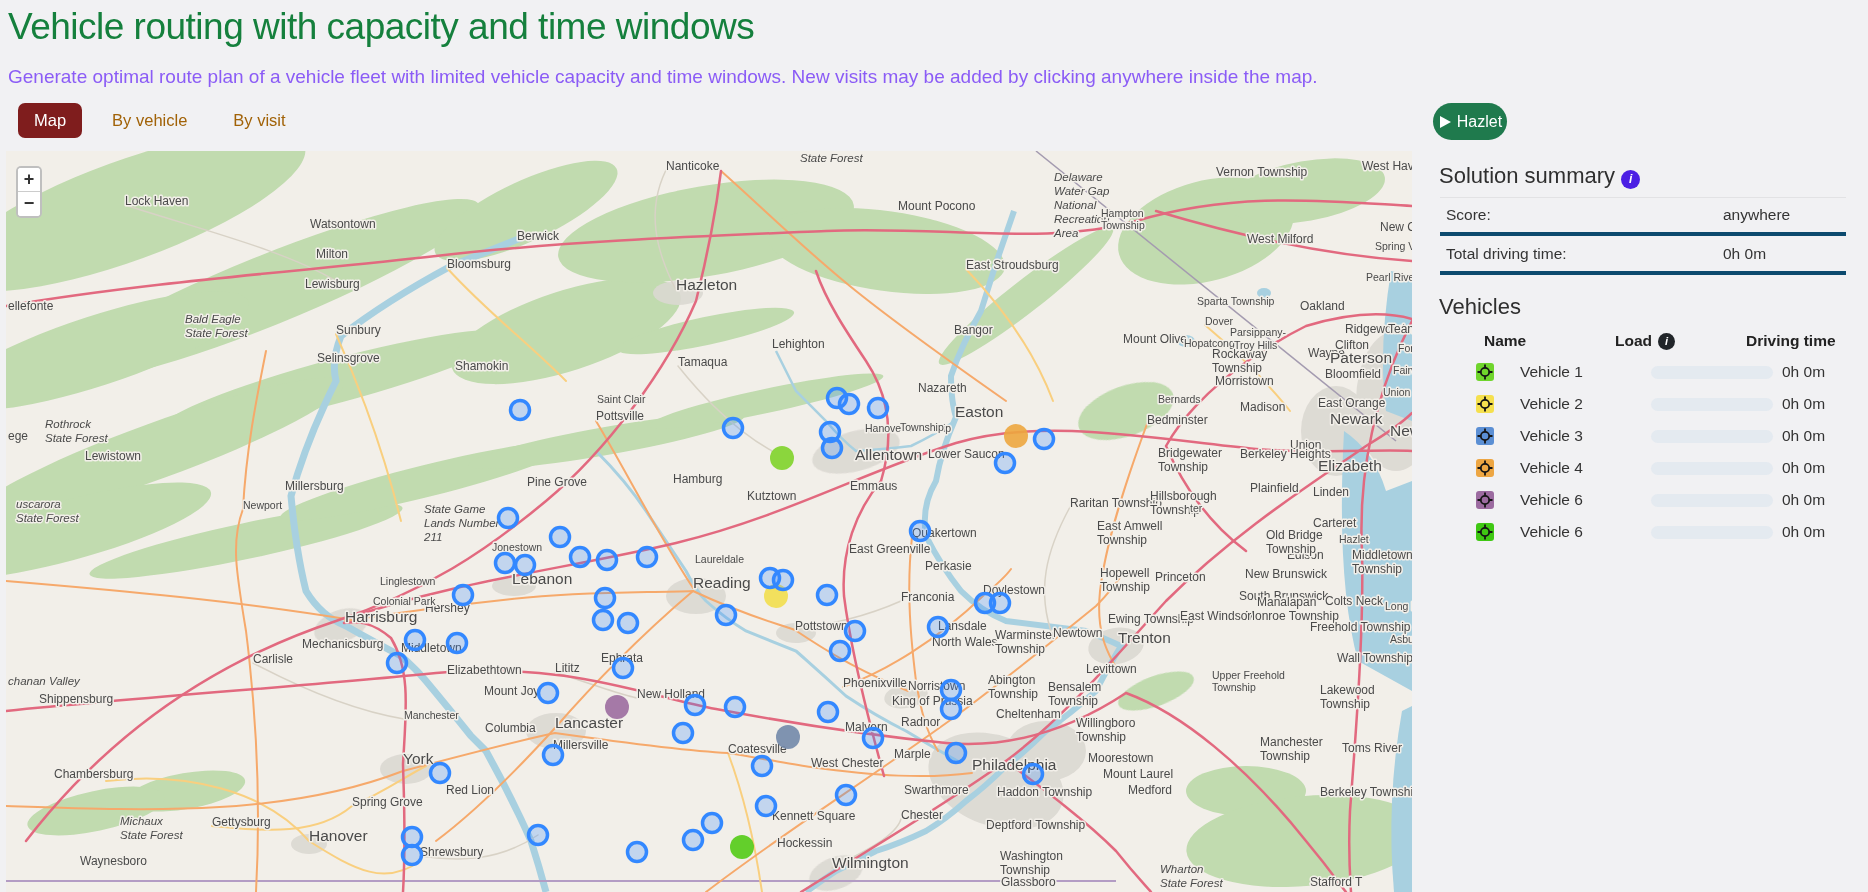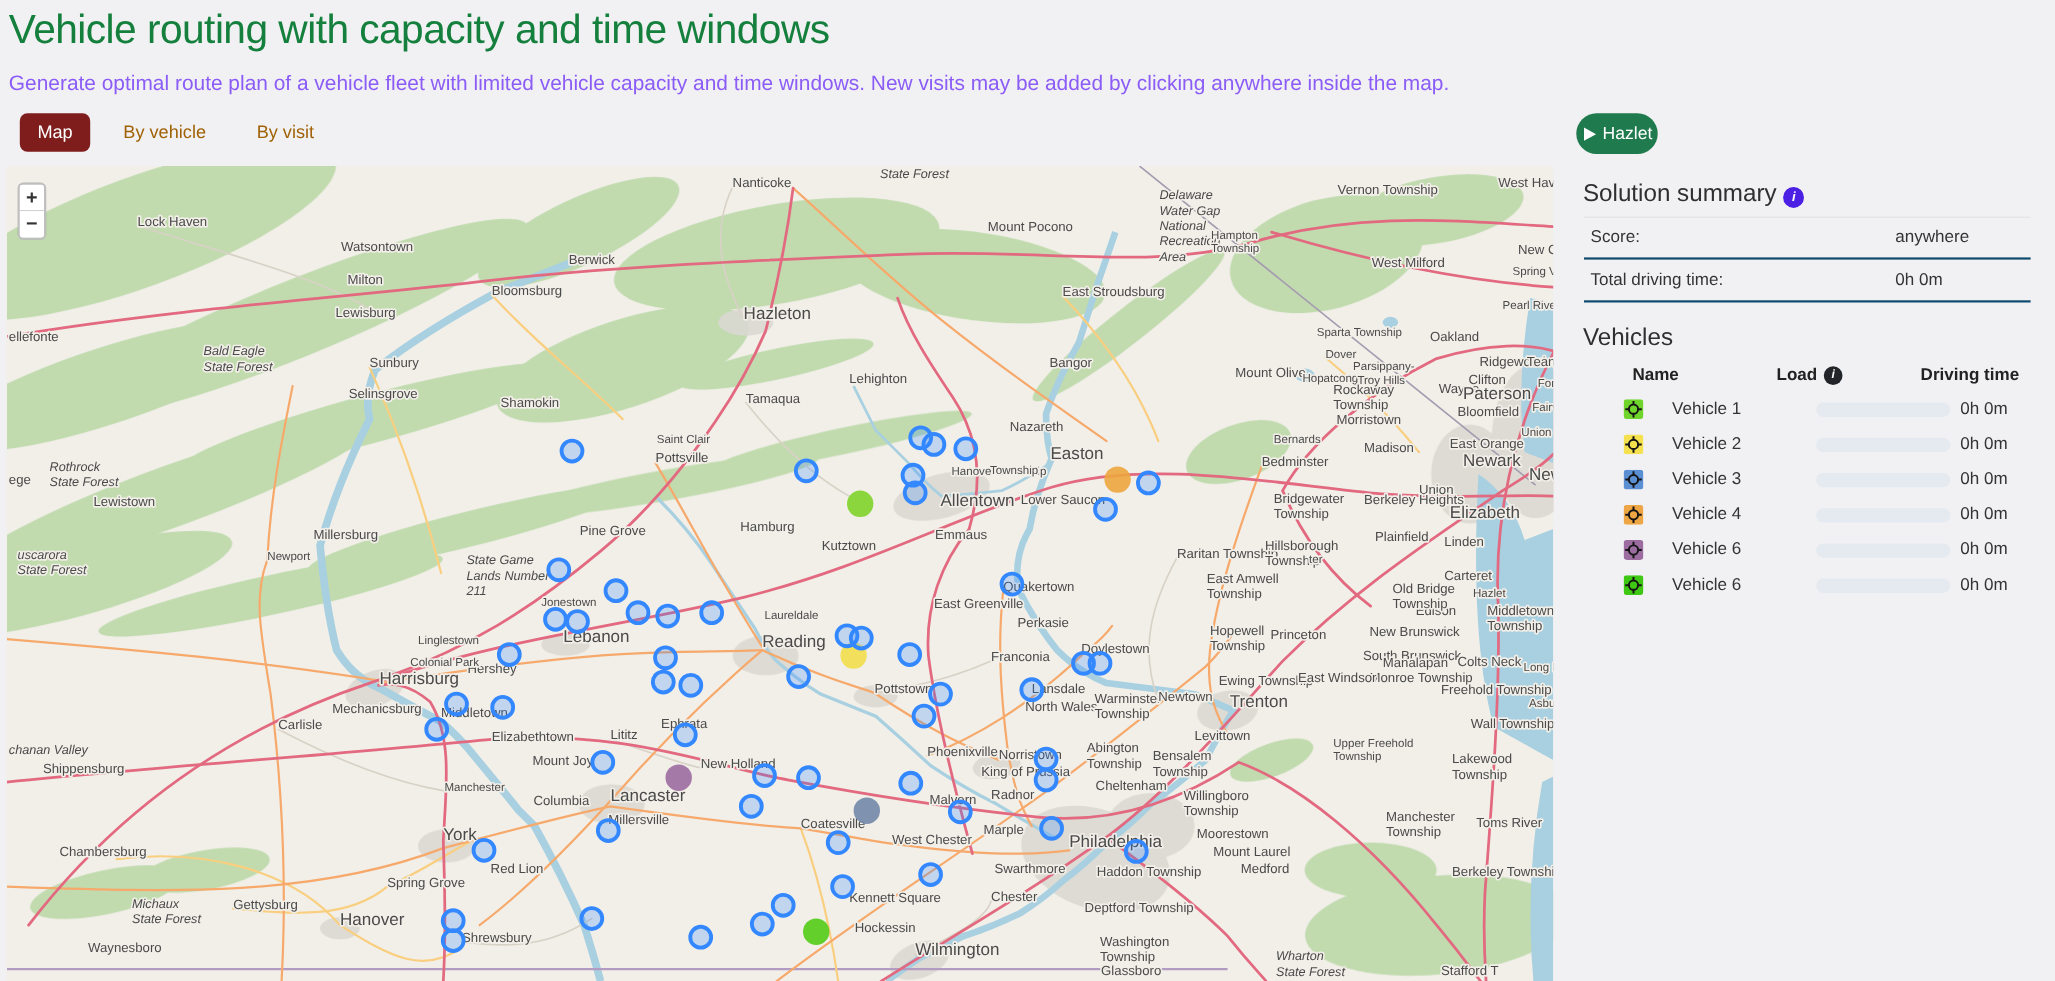--- a/index.html
+++ b/index.html
@@ -33,21 +33,21 @@
     background:#1f7a4d; color:#fff; border:none; border-radius:19px; font-size:16px;
     font-family:"Liberation Sans", sans-serif; cursor:pointer; display:flex;
     align-items:center; justify-content:center; gap:5px; }
   .solve-btn svg { flex:0 0 auto; }
   .panel-h { position:absolute; left:1439px; font-size:22px; font-weight:400; color:#2f2f2f; }
   .info-badge { display:inline-block; width:19px; height:19px; border-radius:50%;
     background:#4c1fe4; color:#fff; font-size:12px; font-weight:bold; text-align:center;
     line-height:19px; font-style:italic; cursor:pointer; }
   .info-badge.dark { background:#212529; width:17px; height:17px; line-height:17px; font-size:11px; }
   .sumrow { position:absolute; left:1440px; width:406px; height:39px; font-size:15.5px;
-    color:#343434; display:flex; align-items:center; border-bottom:2px solid #0c4a6e; }
+    color:#343434; display:flex; align-items:center; border-bottom:4px solid #0c4a6e; }
   .sumrow .lbl { margin-left:6px; }
   .sumrow .val { position:absolute; left:283px; }
   .sumtop { position:absolute; left:1440px; width:406px; border-top:1px solid #e2e2e4; }
   .veh-table { position:absolute; left:1440px; top:326px; width:406px; font-size:15.5px; }
   .veh-head { display:flex; align-items:center; height:30px; font-weight:bold; color:#222; }
   .veh-row { display:flex; align-items:center; height:32px; color:#333;padding-left:36px; }
   .c-icon { width:44px; flex:0 0 44px; display:flex; align-items:center; }
   .c-name { width:131px; flex:0 0 131px; }
   .c-load { width:131px; flex:0 0 131px; display:flex; align-items:center; gap:6px; }
   .c-time { flex:1; }

